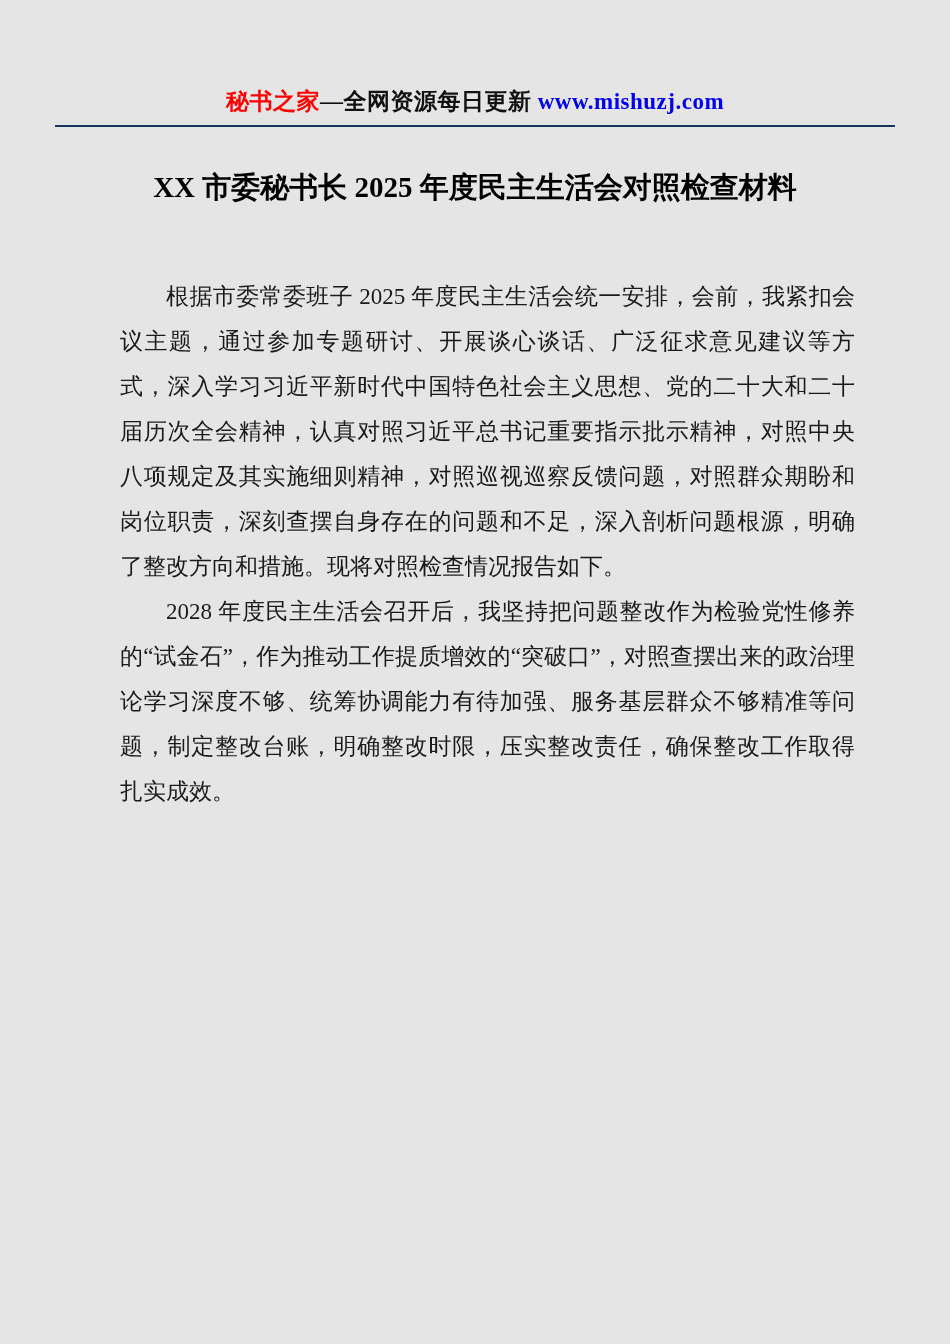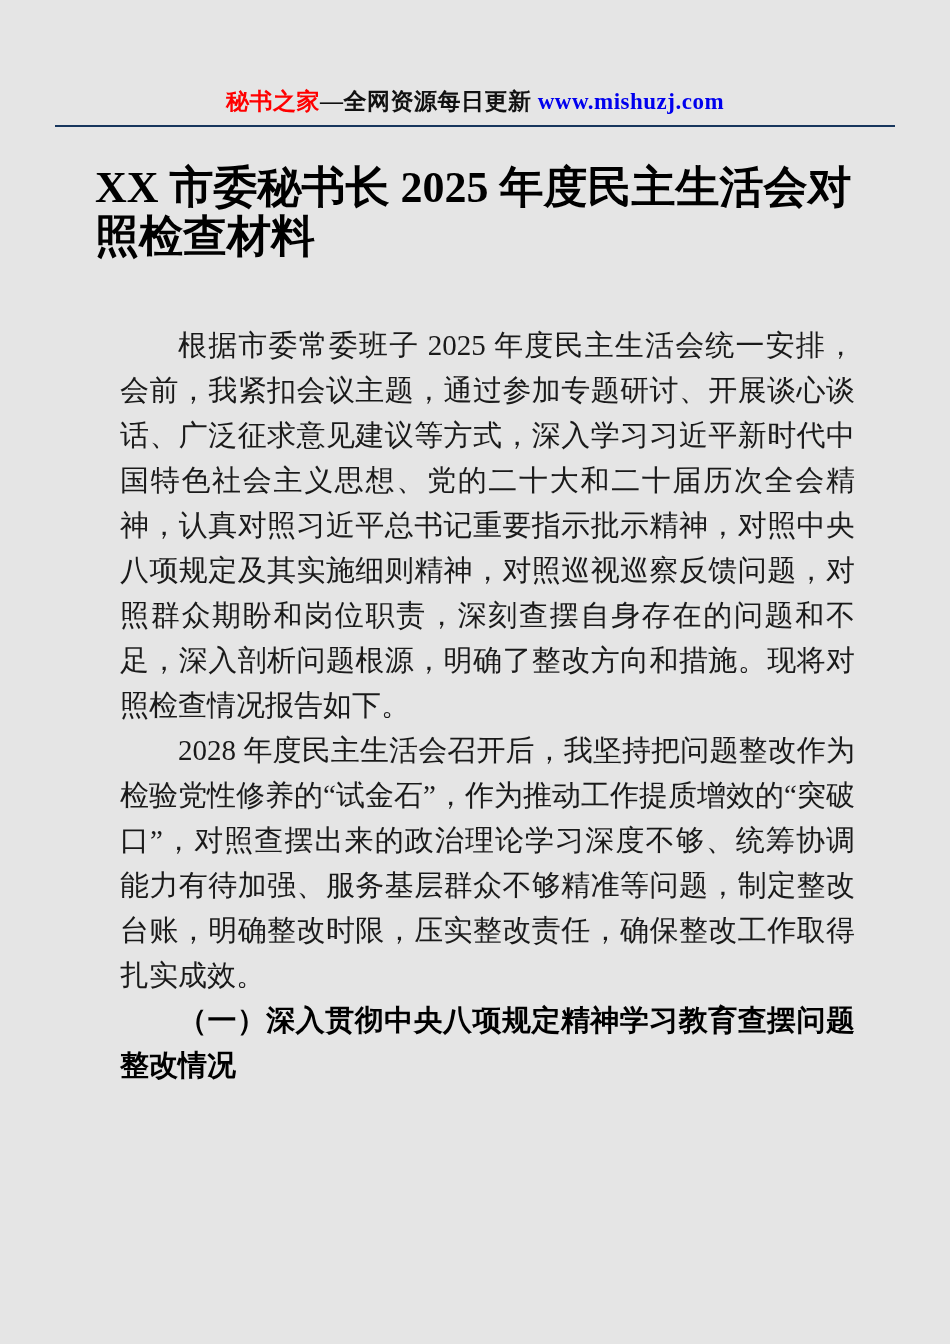--- a/index.html
+++ b/index.html
@@ -37,33 +37,33 @@
       text-decoration: none;
       cursor: pointer;
     }
     .header-rule {
       margin: 8px 55px 0 55px;
       border-bottom: 2px solid #17365d;
       height: 0;
     }
     .title {
       margin: 36px 95px 0 95px;
-      text-align: left;
-      font-size: 44px;
+      text-align: center;
+      font-size: 29px;
       line-height: 49px;
       font-weight: bold;
       color: #000000;
       font-family: "Liberation Serif", "DejaVu Serif", serif;
     }
     .doc-body {
       margin: 62px 95px 0 120px;
     }
     .doc-body p {
       margin: 0;
-      font-size: 29px;
+      font-size: 23px;
       line-height: 45px;
       text-indent: 2em;
       text-align: justify;
       color: #1a1a1a;
       word-break: break-all;
     }
     .doc-body p.bold-heading {
       font-weight: bold;
       color: #000000;
       font-family: "Liberation Sans", "DejaVu Sans", sans-serif;
@@ -78,16 +78,15 @@
     <span class="brand">秘书之家</span><span class="tagline">—全网资源每日更新 </span><a class="url">www.mishuzj.com</a>
   </div>
 
   <div class="header-rule"></div>
 
   <h1 class="title">XX 市委秘书长 2025 年度民主生活会对照检查材料</h1>
 
   <div class="doc-body">
     <p>根据市委常委班子 2025 年度民主生活会统一安排，会前，我紧扣会议主题，通过参加专题研讨、开展谈心谈话、广泛征求意见建议等方式，深入学习习近平新时代中国特色社会主义思想、党的二十大和二十届历次全会精神，认真对照习近平总书记重要指示批示精神，对照中央八项规定及其实施细则精神，对照巡视巡察反馈问题，对照群众期盼和岗位职责，深刻查摆自身存在的问题和不足，深入剖析问题根源，明确了整改方向和措施。现将对照检查情况报告如下。</p>
     <p>2028 年度民主生活会召开后，我坚持把问题整改作为检验党性修养的“试金石”，作为推动工作提质增效的“突破口”，对照查摆出来的政治理论学习深度不够、统筹协调能力有待加强、服务基层群众不够精准等问题，制定整改台账，明确整改时限，压实整改责任，确保整改工作取得扎实成效。</p>
-    <p class="bold-heading">（一）深入贯彻中央八项规定精神学习教育查摆问题整改情况</p>
   </div>
 
 </div>
 
 </body></html>

